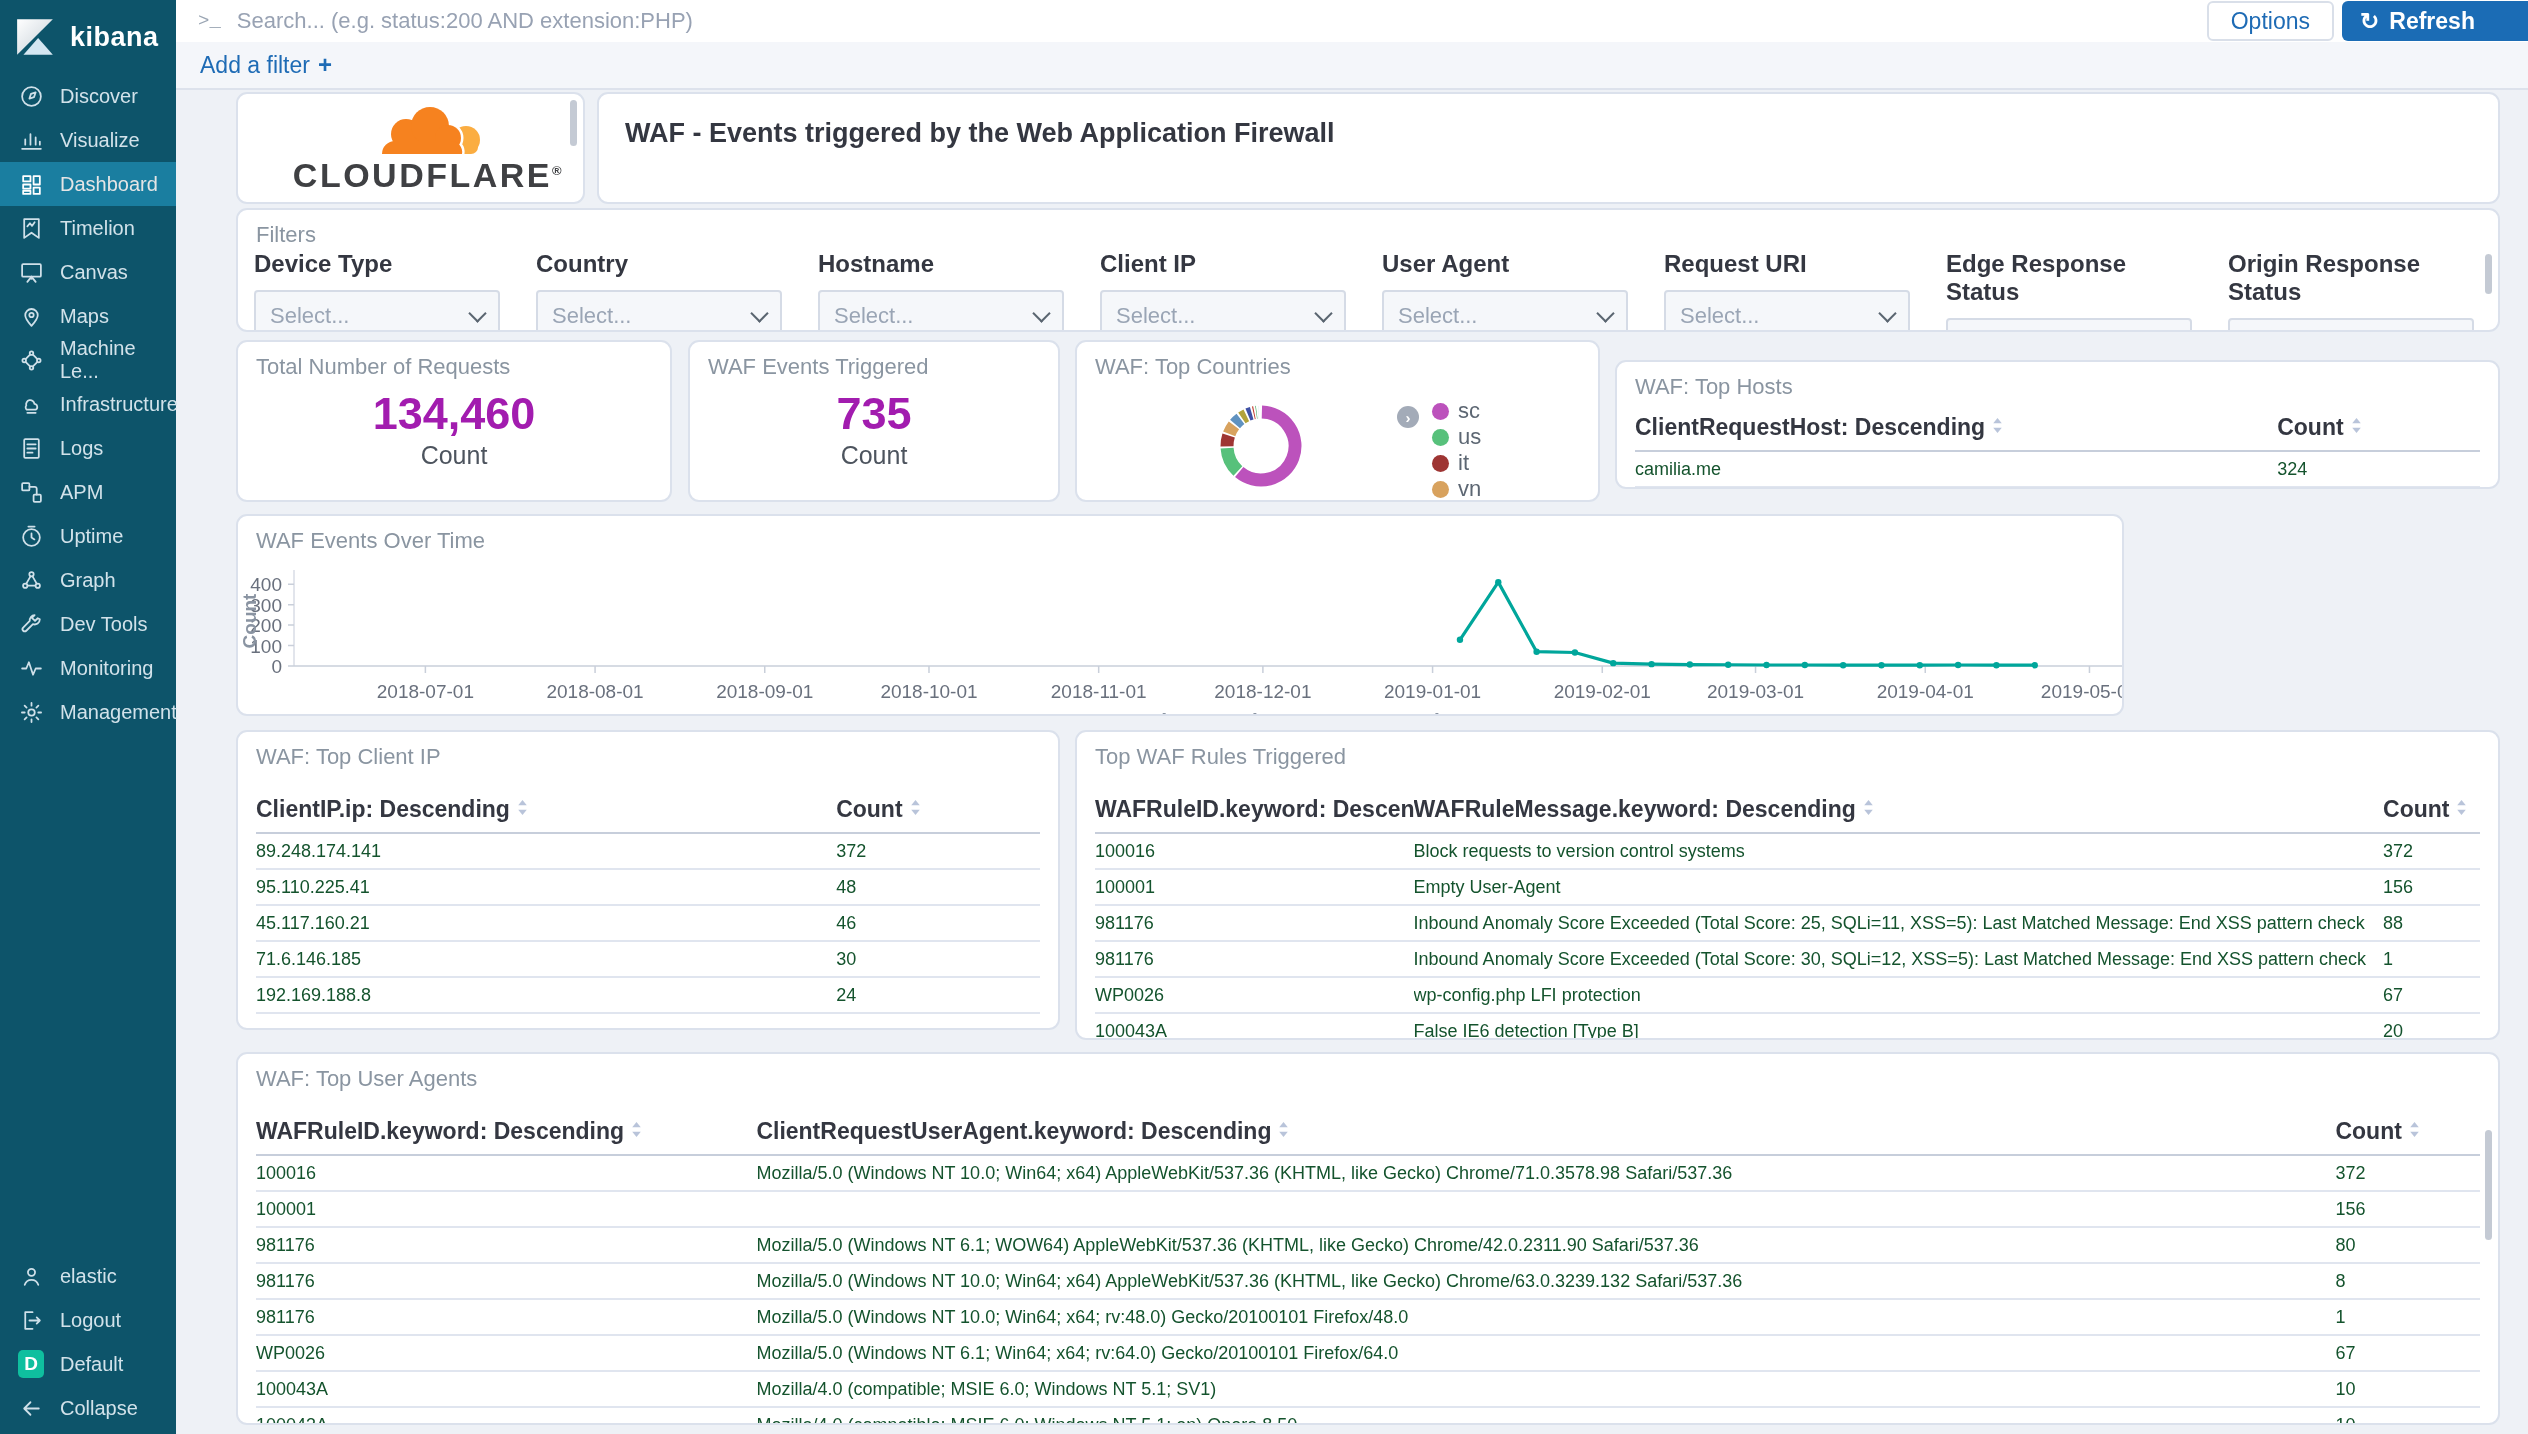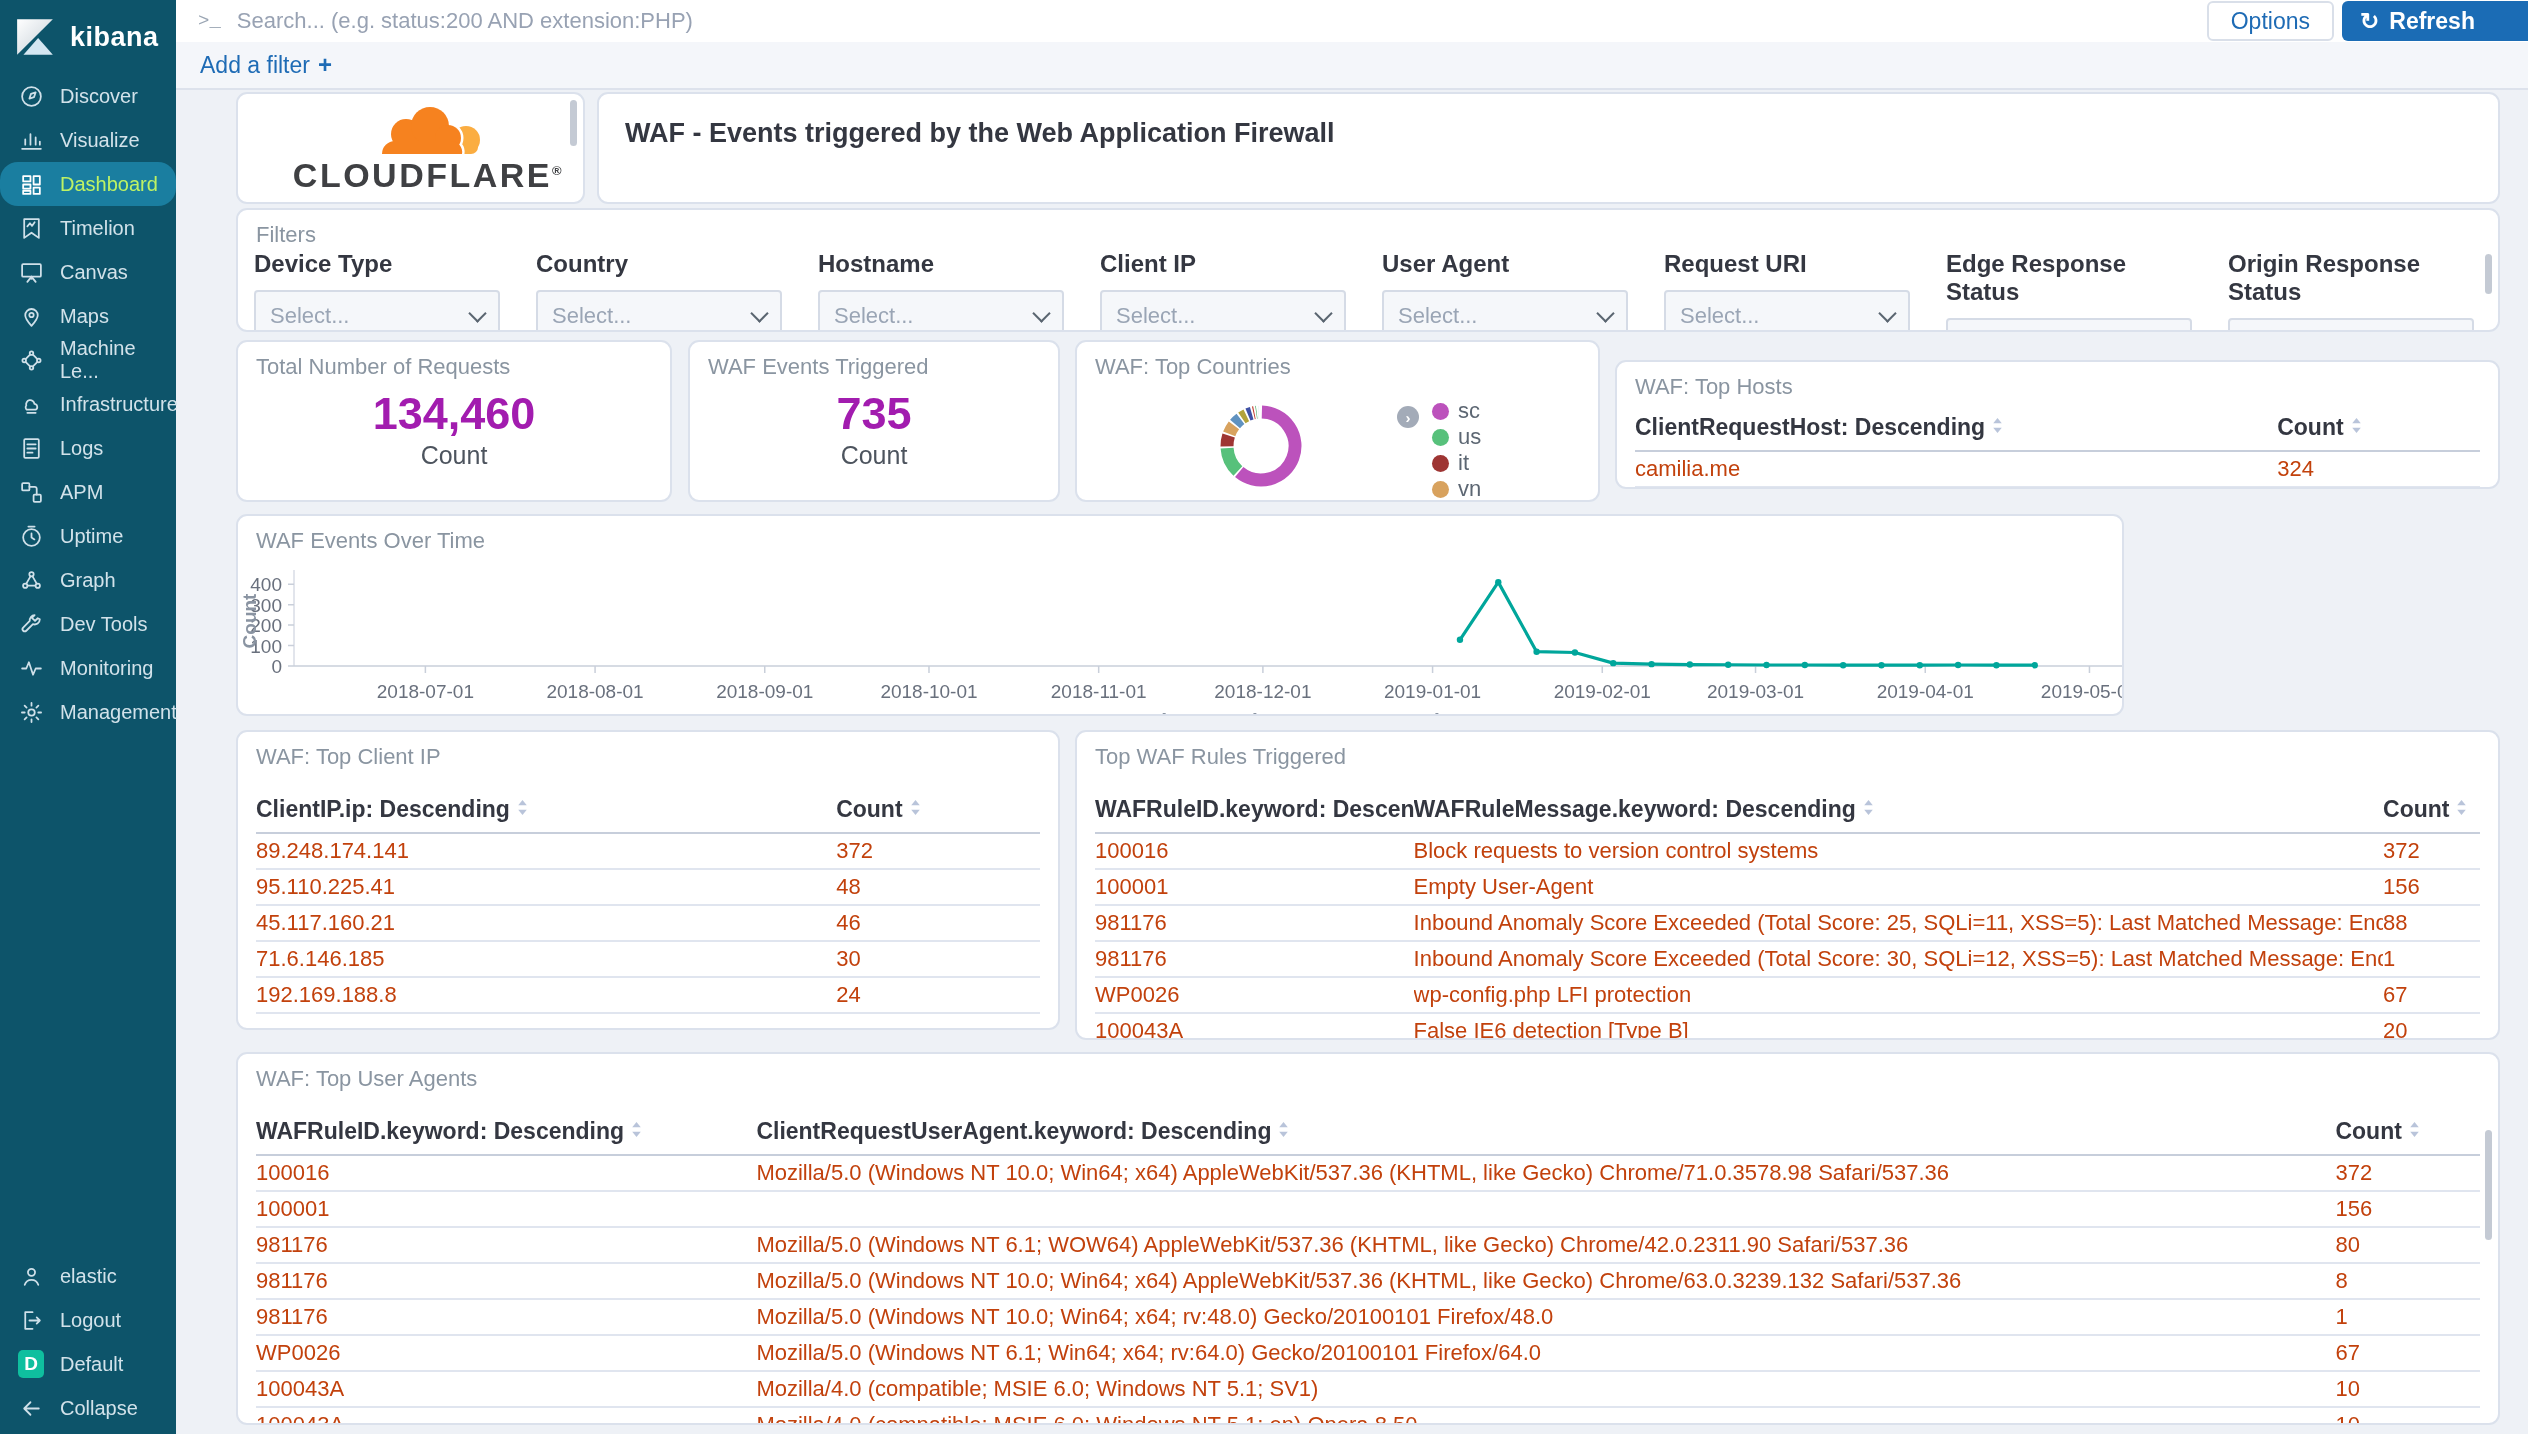--- a/index.html
+++ b/index.html
@@ -8,21 +8,21 @@
     background:#eef1f6;font-family:"Liberation Sans",sans-serif;
     -webkit-font-smoothing:antialiased;
   }
   
   .sidebar{position:absolute;left:0;top:0;width:176px;height:1434px;background:#0d546a;z-index:5;}
   .logo-row{display:flex;align-items:center;gap:14px;padding:16px 0 14px 14px;}
   .logo-mark{width:42px;height:42px;}
   .logo-text{color:#fff;font-size:27px;font-weight:bold;letter-spacing:.5px;}
   .nav{position:absolute;top:74px;left:0;right:0;}
   .nav-item{height:44px;display:flex;align-items:center;gap:16px;padding-left:18px;cursor:pointer;color:#d2e2ea;font-size:20px;}
-  .nav-item.active{background:#1a7ea0;color:#bef264;border-radius:18px;}
+  .nav-item.active{background:#1a7ea0;color:#e5e5e5;}
   .nav-item .nicon{width:26px;height:26px;flex:0 0 26px;display:flex;align-items:center;justify-content:center;}
   .nicon svg{width:25px;height:25px;stroke:#cfe0e9;fill:none;stroke-width:1.7;stroke-linecap:round;stroke-linejoin:round;}
   .nav-item.active .nicon svg{stroke:#fff;}
   .nav-footer{position:absolute;bottom:4px;left:0;right:0;}
   .badge-d{width:28px;height:28px;border-radius:5px;background:#0fbf9f;color:#fff;font-weight:bold;font-size:19px;display:flex;align-items:center;justify-content:center;}
   
   .searchbar{position:absolute;left:176px;top:0;width:2352px;height:42px;background:#fff;border-bottom:2px solid #d9dfe9;display:flex;align-items:center;}
   .search-prompt{color:#9aa5b3;font-family:"Liberation Mono",monospace;font-size:19px;margin:0 14px 0 22px;}
   .search-input{flex:1;border:0;outline:none;font-size:22px;color:#343741;background:transparent;font-family:"Liberation Sans",sans-serif;}
   .search-input::placeholder{color:#98a2b3;}
@@ -43,21 +43,21 @@
   .fselect .ph{color:#9aa5b5;font-size:22px;}
   .chev{width:11px;height:11px;border-right:2px solid #5a6570;border-bottom:2px solid #5a6570;transform:rotate(45deg);margin-top:-6px;}
   
   .metric-wrap{position:absolute;inset:0;display:flex;flex-direction:column;align-items:center;justify-content:center;padding-top:18px;}
   .metric-value{font-size:45px;font-weight:bold;color:#a21caf;line-height:1.05;}
   .metric-unit{font-size:25px;color:#4d545e;margin-top:4px;}
   
   .ktable-wrap{position:absolute;left:18px;right:18px;}
   table.ktable{width:100%;border-collapse:collapse;table-layout:fixed;}
   .ktable th{font-size:23px;font-weight:bold;color:#343741;text-align:left;padding:0 8px 9px 0;border-bottom:2px solid #c7cedb;white-space:nowrap;overflow:hidden;cursor:pointer;}
-  .ktable td{font-size:22px;color:#c2410c;height:34px;padding:0 8px 0 0;border-bottom:2px solid #e0e5ef;white-space:nowrap;overflow:hidden;}
+  .ktable td{font-size:18px;color:#14532d;height:34px;padding:0 8px 0 0;border-bottom:2px solid #e0e5ef;white-space:nowrap;overflow:hidden;}
   .sorticon{display:inline-block;vertical-align:2px;margin-left:7px;}
   
   .legend-row{position:absolute;display:flex;align-items:center;gap:9px;cursor:pointer;}
   .legend-dot{width:17px;height:17px;border-radius:50%;flex:0 0 17px;}
   .legend-label{font-size:22px;color:#5d6773;}
   .legend-arrow{position:absolute;width:22px;height:22px;border-radius:50%;background:#a3abb8;color:#fff;display:flex;align-items:center;justify-content:center;font-size:15px;font-weight:bold;cursor:pointer;}
   
   .cf-wrap{position:absolute;inset:0;display:flex;flex-direction:column;align-items:center;justify-content:center;padding-left:36px;}
   .cf-text{font-size:34px;font-weight:bold;letter-spacing:2.5px;color:#3f4043;margin-top:-2px;}
   .cf-text sup{font-size:13px;}

